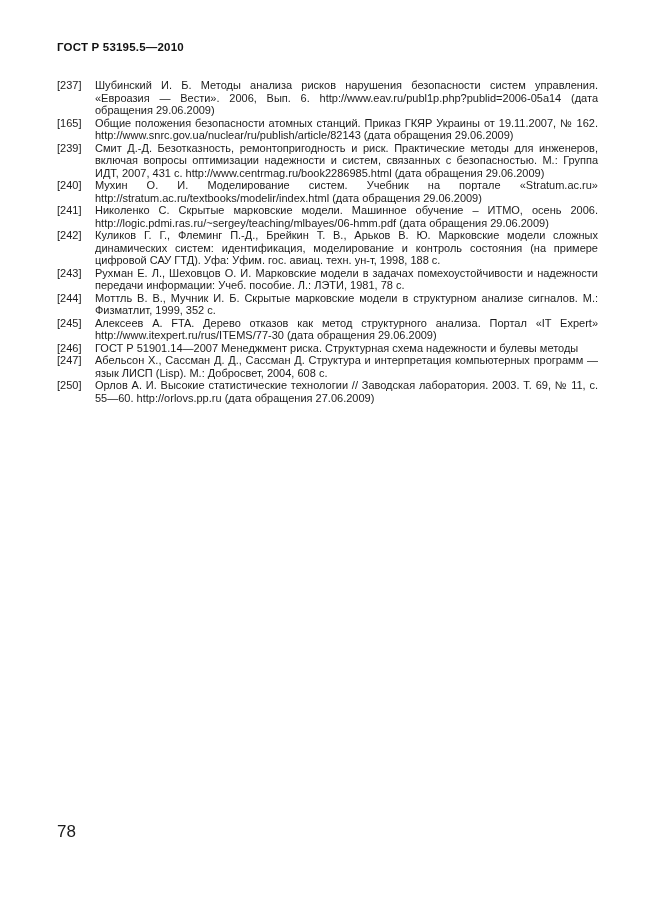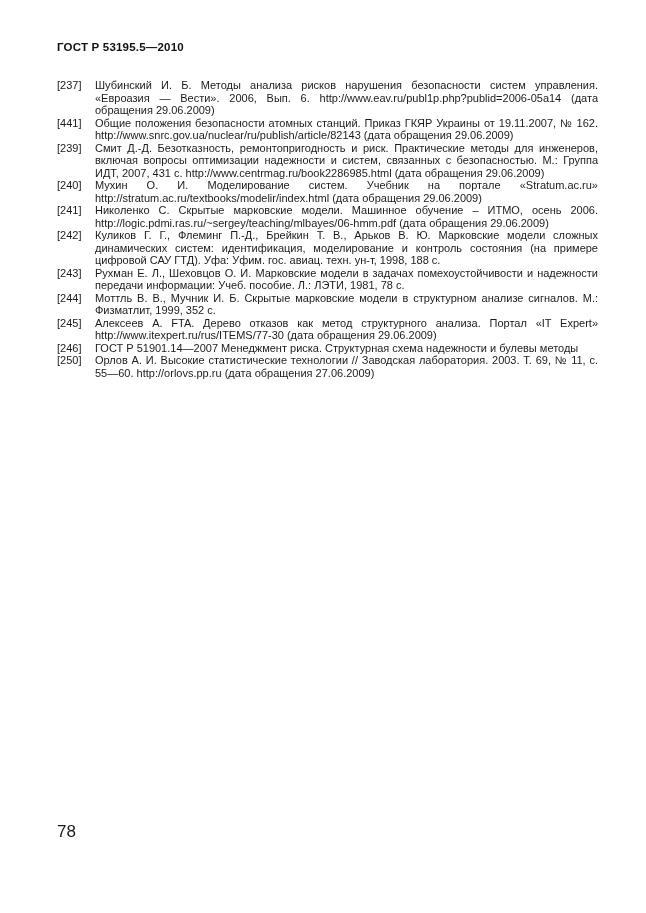--- a/index.html
+++ b/index.html
@@ -66,21 +66,21 @@
   <div class="doc-header">ГОСТ Р 53195.5—2010</div>
 
   <div class="ref-list">
 
     <div class="ref">
       <span class="ref-num">[237]</span>
       <span class="ref-text">Шубинский И. Б. Методы анализа рисков нарушения безопасности систем управления. «Евроазия — Вести». 2006, Вып. 6. http://www.eav.ru/publ1p.php?publid=2006-05a14 (дата обращения 29.06.2009)</span>
     </div>
 
     <div class="ref">
-      <span class="ref-num">[441]</span>
+      <span class="ref-num">[165]</span>
       <span class="ref-text">Общие положения безопасности атомных станций. Приказ ГКЯР Украины от 19.11.2007, № 162. http://www.snrc.gov.ua/nuclear/ru/publish/article/82143 (дата обращения 29.06.2009)</span>
     </div>
 
     <div class="ref">
       <span class="ref-num">[239]</span>
       <span class="ref-text">Смит Д.-Д. Безотказность, ремонтопригодность и риск. Практические методы для инженеров, включая вопросы оптимизации надежности и систем, связанных с безопасностью. М.: Группа ИДТ, 2007, 431 с. http://www.centrmag.ru/book2286985.html (дата обращения 29.06.2009)</span>
     </div>
 
     <div class="ref">
       <span class="ref-num">[240]</span>
@@ -110,20 +110,24 @@
     <div class="ref">
       <span class="ref-num">[245]</span>
       <span class="ref-text">Алексеев А. FTA. Дерево отказов как метод структурного анализа. Портал «IT Expert» http://www.itexpert.ru/rus/ITEMS/77-30 (дата обращения 29.06.2009)</span>
     </div>
 
     <div class="ref">
       <span class="ref-num">[246]</span>
       <span class="ref-text">ГОСТ Р 51901.14—2007 Менеджмент риска. Структурная схема надежности и булевы методы</span>
     </div>
 
+    <div class="ref">
+      <span class="ref-num">[247]</span>
+      <span class="ref-text">Абельсон Х., Сассман Д. Д., Сассман Д. Структура и интерпретация компьютерных программ — язык ЛИСП (Lisp). М.: Добросвет, 2004, 608 с.</span>
+    </div>
 
 
 
     <div class="ref">
       <span class="ref-num">[250]</span>
       <span class="ref-text">Орлов А. И. Высокие статистические технологии // Заводская лаборатория. 2003. Т. 69, № 11, с. 55—60. http://orlovs.pp.ru (дата обращения 27.06.2009)</span>
     </div>
 
   </div>
 

